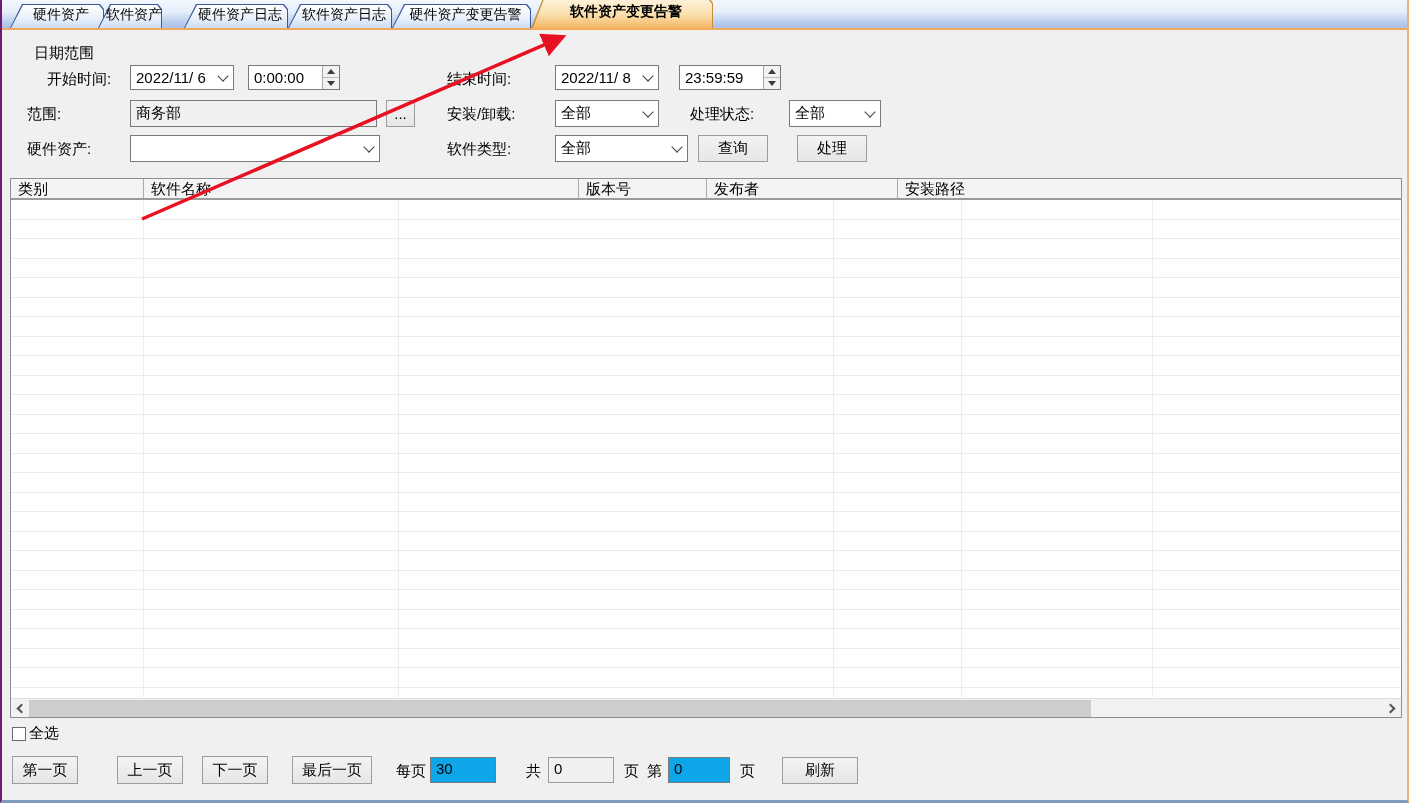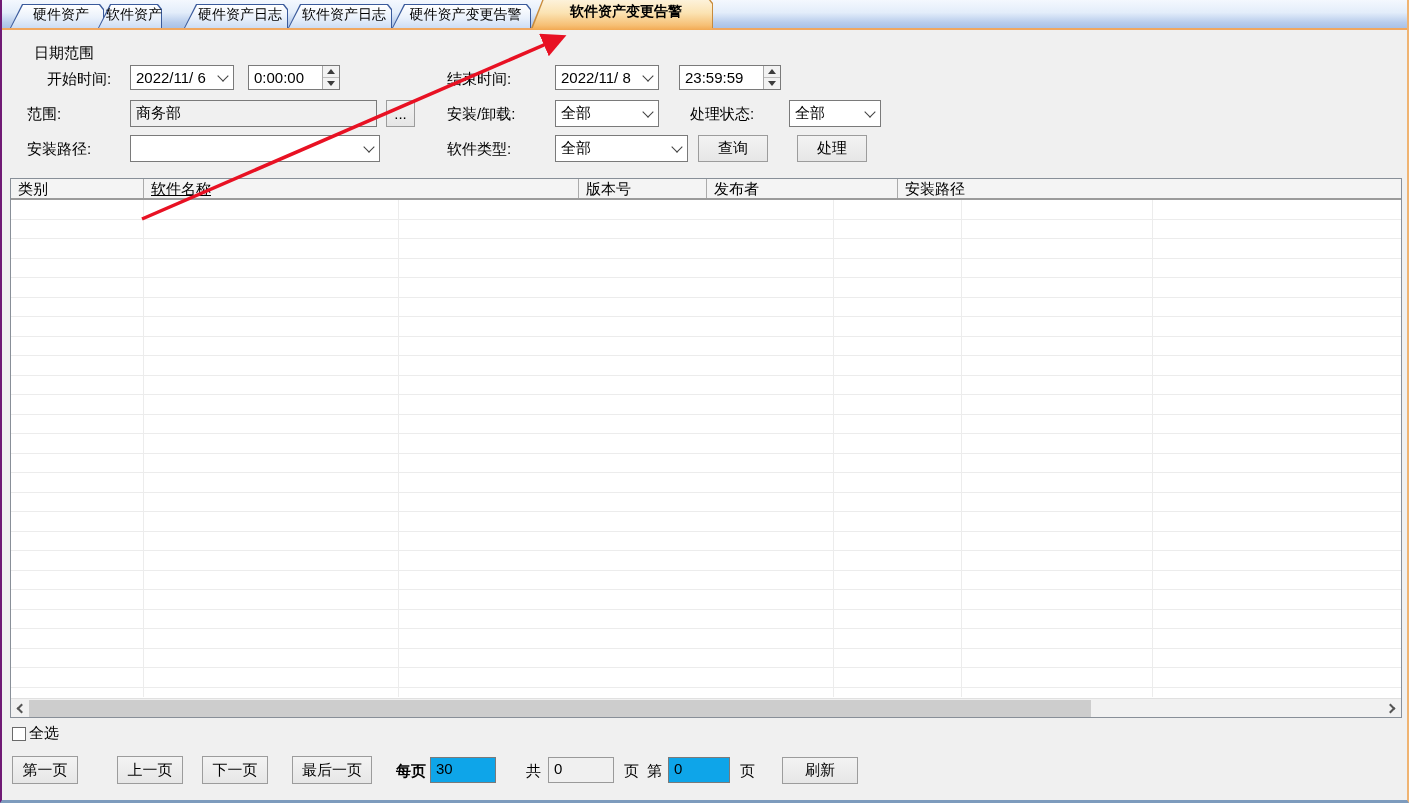--- a/index.html
+++ b/index.html
@@ -158,42 +158,42 @@
   </div>
 
   <div class="lbl" style="left:688px;top:105px;">处理状态:</div>
   <div class="ctl" style="left:787px;top:100px;width:92px;height:27px;">
     <span class="val">全部</span>
     <span class="chevbox">
         <span class="chev"></span>
       </span>
   </div>
 
-  <div class="lbl" style="left:25px;top:140px;">安装路径:</div>
+  <div class="lbl" style="left:25px;top:140px;">硬件资产:</div>
   <div class="ctl" style="left:128px;top:135px;width:250px;height:27px;">
     <span class="val"></span>
     <span class="chevbox">
         <span class="chev"></span>
       </span>
   </div>
 
   <div class="lbl" style="left:445px;top:140px;">软件类型:</div>
   <div class="ctl" style="left:553px;top:135px;width:133px;height:27px;">
     <span class="val">全部</span>
     <span class="chevbox">
         <span class="chev"></span>
       </span>
   </div>
   <div class="btn" style="left:696px;top:135px;width:70px;height:27px;">查询</div>
   <div class="btn" style="left:795px;top:135px;width:70px;height:27px;">处理</div>
 
   <div id="grid">
     <div id="grid-header">
       <div class="hcell" style="width:132px;">类别</div>
-      <div class="hcell" style="width:435px;text-decoration:underline;">软件名称</div>
+      <div class="hcell" style="width:435px;">软件名称</div>
       <div class="hcell" style="width:128px;">版本号</div>
       <div class="hcell" style="width:191px;">发布者</div>
       <div class="hcell" style="flex:1;">安装路径</div>
     </div>
     <div id="grid-body">
       <div class="vline" style="left:132px;"></div>
       <div class="vline" style="left:387px;"></div>
       <div class="vline" style="left:822px;"></div>
       <div class="vline" style="left:950px;"></div>
       <div class="vline" style="left:1141px;"></div>
@@ -238,21 +238,21 @@
   <div id="selectall-row">
     <span id="selectall-box"></span>
     <span>全选</span>
   </div>
 
   <div class="btn" style="left:10px;top:756px;width:66px;height:28px;">第一页</div>
   <div class="btn" style="left:105px;top:756px;width:66px;height:28px;margin-left:10px;">上一页</div>
   <div class="btn" style="left:200px;top:756px;width:66px;height:28px;">下一页</div>
   <div class="btn" style="left:290px;top:756px;width:80px;height:28px;">最后一页</div>
 
-  <div class="lbl" style="left:394px;top:762px;font-weight:bold;">每页</div>
+  <div class="lbl" style="left:394px;top:762px;">每页</div>
   <div class="pfield" style="left:428px;top:757px;width:66px;height:26px;">30</div>
 
   <div class="lbl" style="left:524px;top:762px;">共</div>
   <div class="pfield readonly" style="left:546px;top:757px;width:66px;height:26px;">0</div>
   <div class="lbl" style="left:622px;top:762px;">页</div>
 
   <div class="lbl" style="left:645px;top:762px;">第</div>
   <div class="pfield" style="left:666px;top:757px;width:62px;height:26px;">0</div>
   <div class="lbl" style="left:738px;top:762px;">页</div>
 

